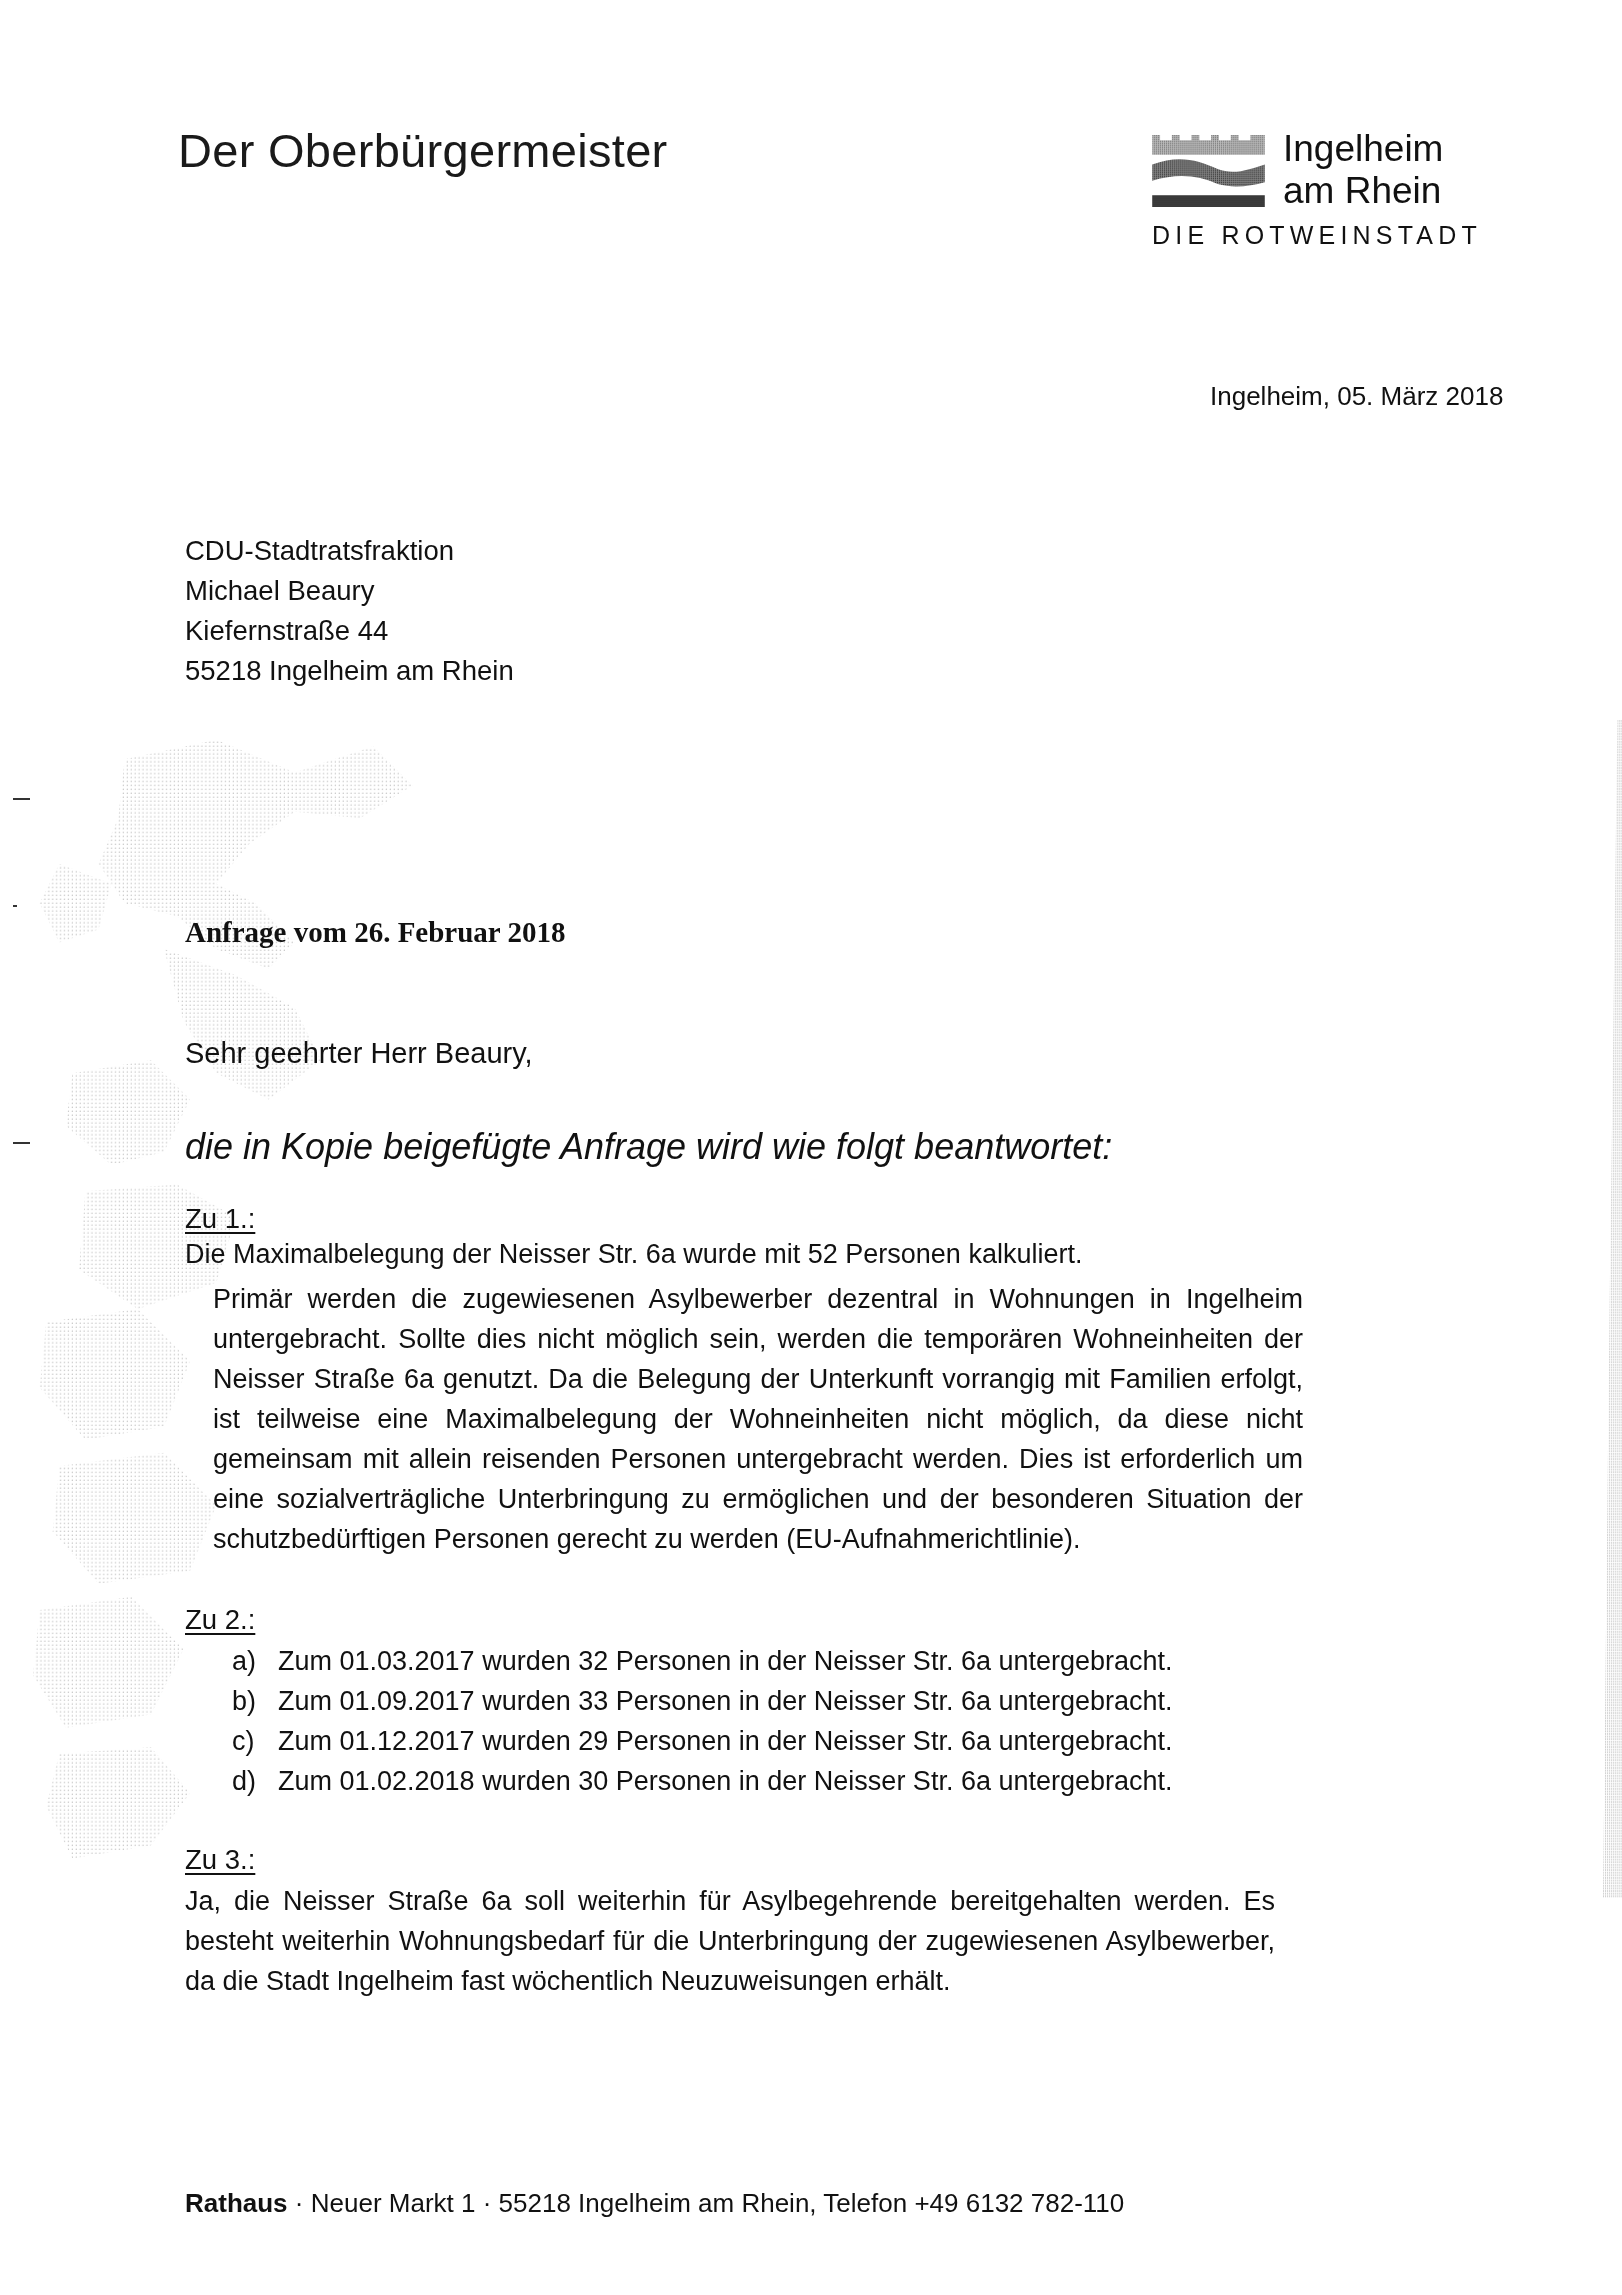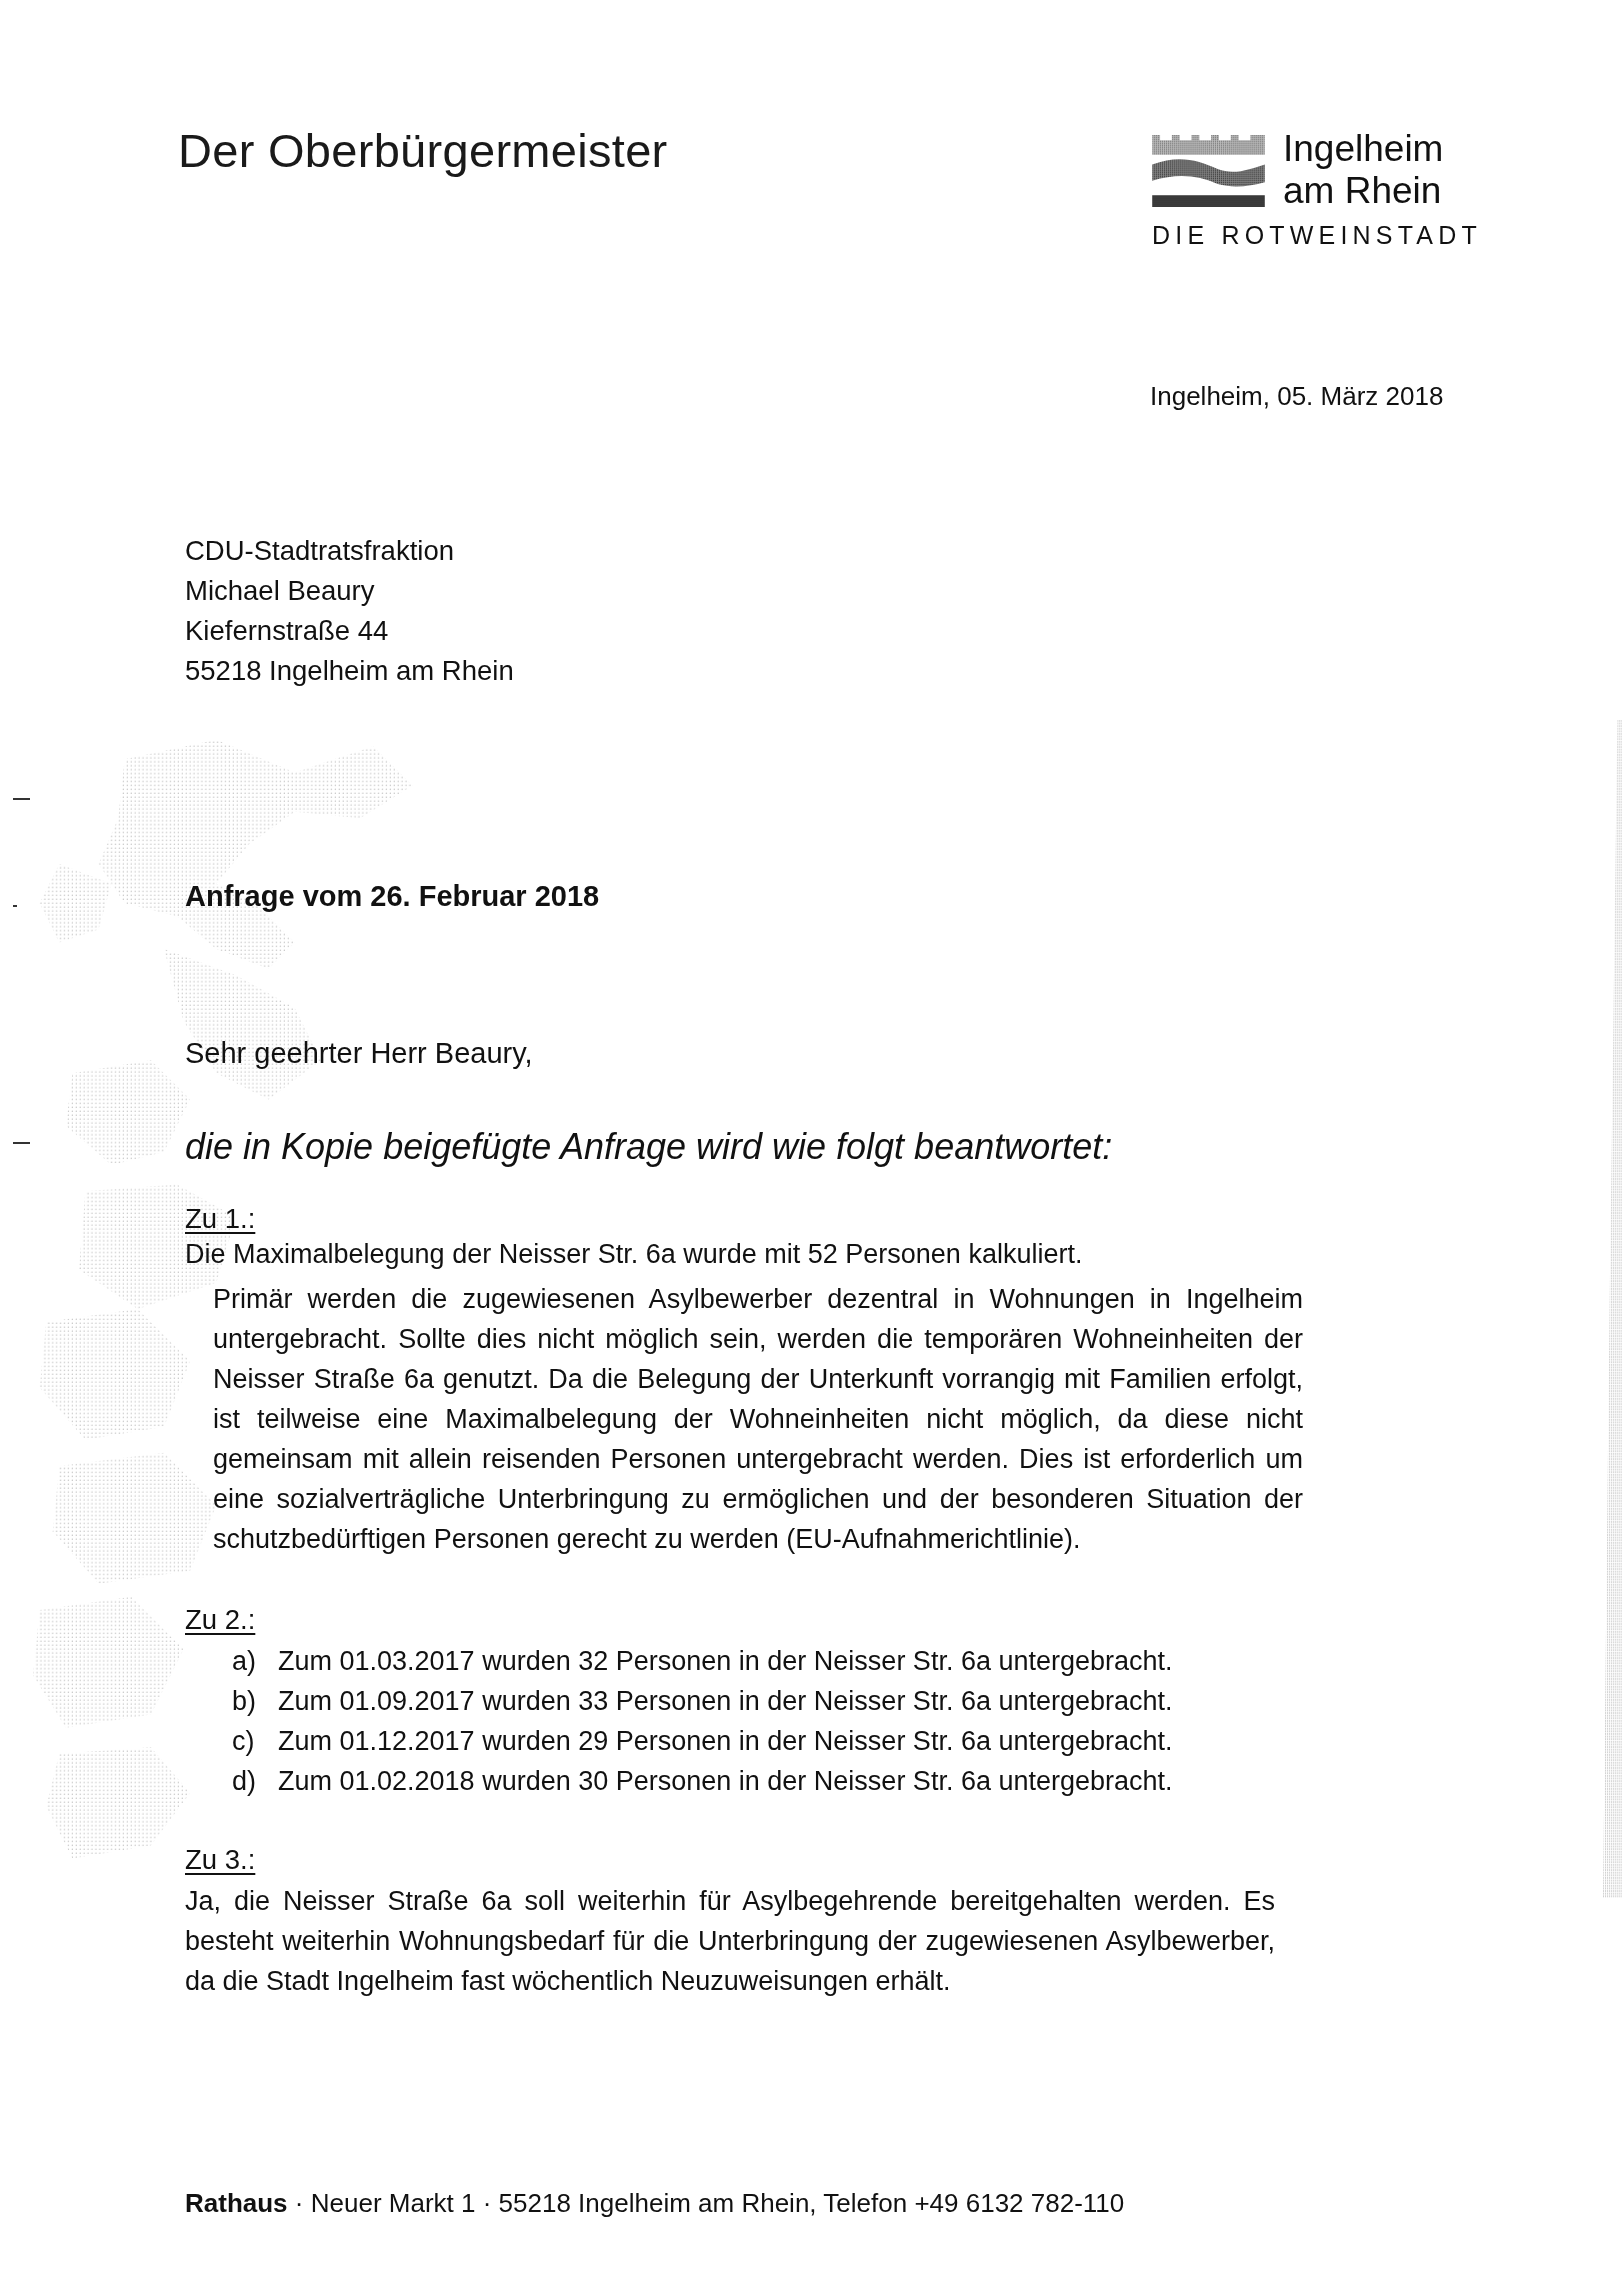--- a/index.html
+++ b/index.html
@@ -17,28 +17,28 @@
   #scan-edge { right: 0; top: 720px; width: 19.6px; height: 1178px; }
 
   
   #sender { left: 178px; top: 123px; font-size: 47px; letter-spacing: 0.3px; color: #1a1a1a; }
 
   #logo { left: 1152px; top: 128px; width: 321px; height: 131px; }
   #logo-mark { position: absolute; left: 0; top: 6.5px; width: 113px; height: 72px; }
   #logo-name { position: absolute; left: 131px; top: 0; font-size: 37px; line-height: 42px; color: #111; }
   #logo-tagline { position: absolute; left: 0; top: 93px; font-size: 25px; letter-spacing: 5.2px; color: #111; white-space: nowrap; }
 
-  #date-line { left: 1150px; top: 381px; font-size: 26px; color: #111; }
+  #date-line { left: 1210px; top: 381px; font-size: 26px; color: #111; }
 
   
   #address { left: 185px; top: 531px; font-size: 27.5px; line-height: 40px; }
   #address div { white-space: nowrap; }
 
   
-  #subject { left: 185px; top: 880px; font-size: 29px; font-weight: bold; }
+  #subject { left: 185px; top: 916px; font-size: 29px; font-weight: bold; font-family: Liberation Serif, serif; }
 
   #salutation { left: 185px; top: 1037px; font-size: 29px; }
   #intro { left: 185px; top: 1126px; font-size: 36px; font-style: italic; }
 
   
   .section-head { font-size: 27.5px; text-decoration: underline; text-underline-offset: 3.9px; }
   .para { font-size: 27px; line-height: 40px; text-align: justify; width: 1090px; }
 
   #sec1-head { left: 185px; top: 1203px; }
   #sec1-line1 { left: 185px; top: 1239px; font-size: 27px; text-align: center; }

